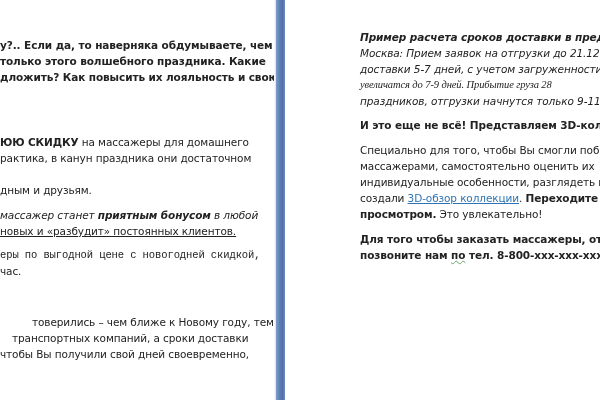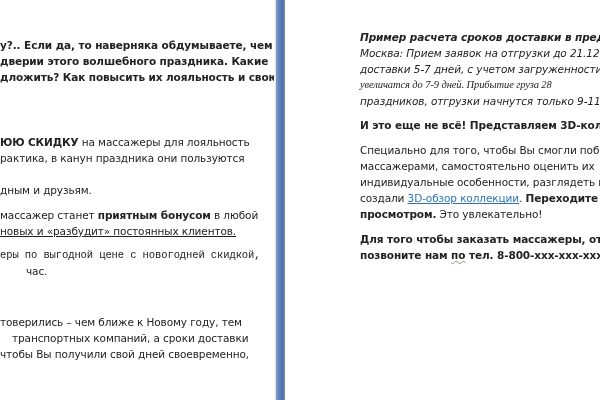--- a/index.html
+++ b/index.html
@@ -63,38 +63,38 @@
     .squiggle {
       text-decoration: underline wavy #6aa36a;
       text-decoration-thickness: 1px;
     }
   </style>
 </head>
 <body>
 
 <div class="page page-left">
   <div class="line b" style="top:38px; left:0;">у?..  Если да, то наверняка обдумываете, чем</div>
-  <div class="line b" style="top:54px; left:0;">дверии этого волшебного праздника. Какие</div>
+  <div class="line b" style="top:54px; left:0;">только этого волшебного праздника. Какие</div>
   <div class="line b" style="top:70px; left:0;">дложить? Как повысить их лояльность и свою</div>
 
   <div class="line" style="top:135px; left:0; width:238px;">
-    <span class="b">ЮЮ СКИДКУ</span><span> на массажеры для лояльность</span>
+    <span class="b">ЮЮ СКИДКУ</span><span> на массажеры для домашнего</span>
   </div>
-  <div class="line" style="top:151px; left:0;">рактика, в канун праздника они пользуются</div>
+  <div class="line" style="top:151px; left:0;">рактика, в канун праздника они достаточном</div>
   <div class="line" style="top:183px; left:0;">дным и друзьям.</div>
 
-  <div class="line" style="top:208px; left:0;">
+  <div class="line" style="top:208px; left:0;font-style:italic;">
     <span>массажер станет </span><span class="b">приятным бонусом</span><span> в любой</span>
   </div>
   <div class="line" style="top:224px; left:0;text-decoration:underline;">новых и «разбудит» постоянных клиентов.</div>
 
   <div class="line" style="top:248px; left:0;font-family:Liberation Mono, monospace;">еры по выгодной цене с новогодней скидкой,</div>
-  <div class="line" style="top:264px; left:0;padding-left:26px;">час.</div>
+  <div class="line" style="top:264px; left:0;">час.</div>
 
-  <div class="line" style="top:315px; left:0;">товерились – чем ближе к Новому году, тем</div>
+  <div class="line" style="top:315px; left:0;padding-left:32px;">товерились – чем ближе к Новому году, тем</div>
   <div class="line" style="top:331px; left:0;padding-left:12px;">транспортных компаний, а сроки доставки</div>
   <div class="line" style="top:347px; left:0;">чтобы Вы получили свой дней своевременно,</div>
 </div>
 
 <div class="gutter-edge-left"></div>
 <div class="gutter"></div>
 
 <div class="page page-right">
   <div class="line b i" style="top:30px; left:75px;">Пример расчета сроков доставки в предно</div>
   <div class="line i" style="top:46px; left:75px;">Москва: Прием заявок на отгрузки до 21.12.1</div>

